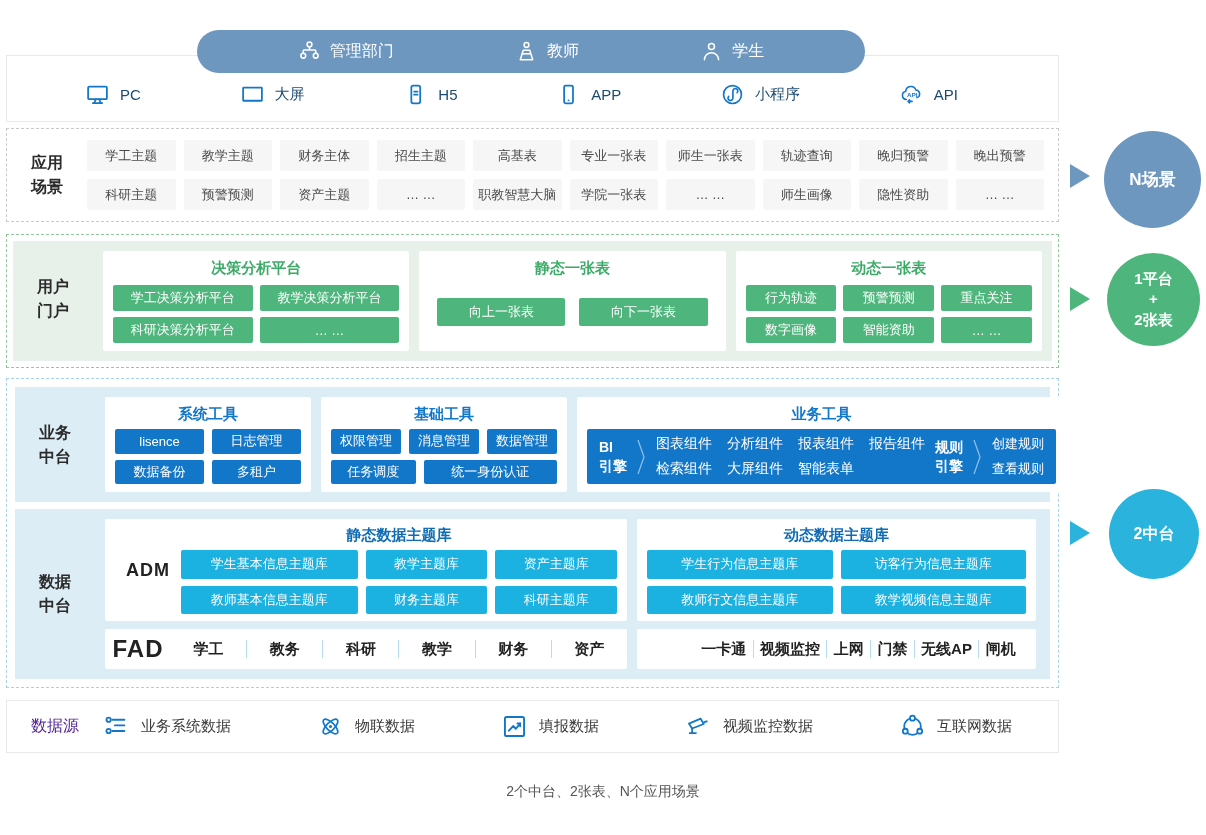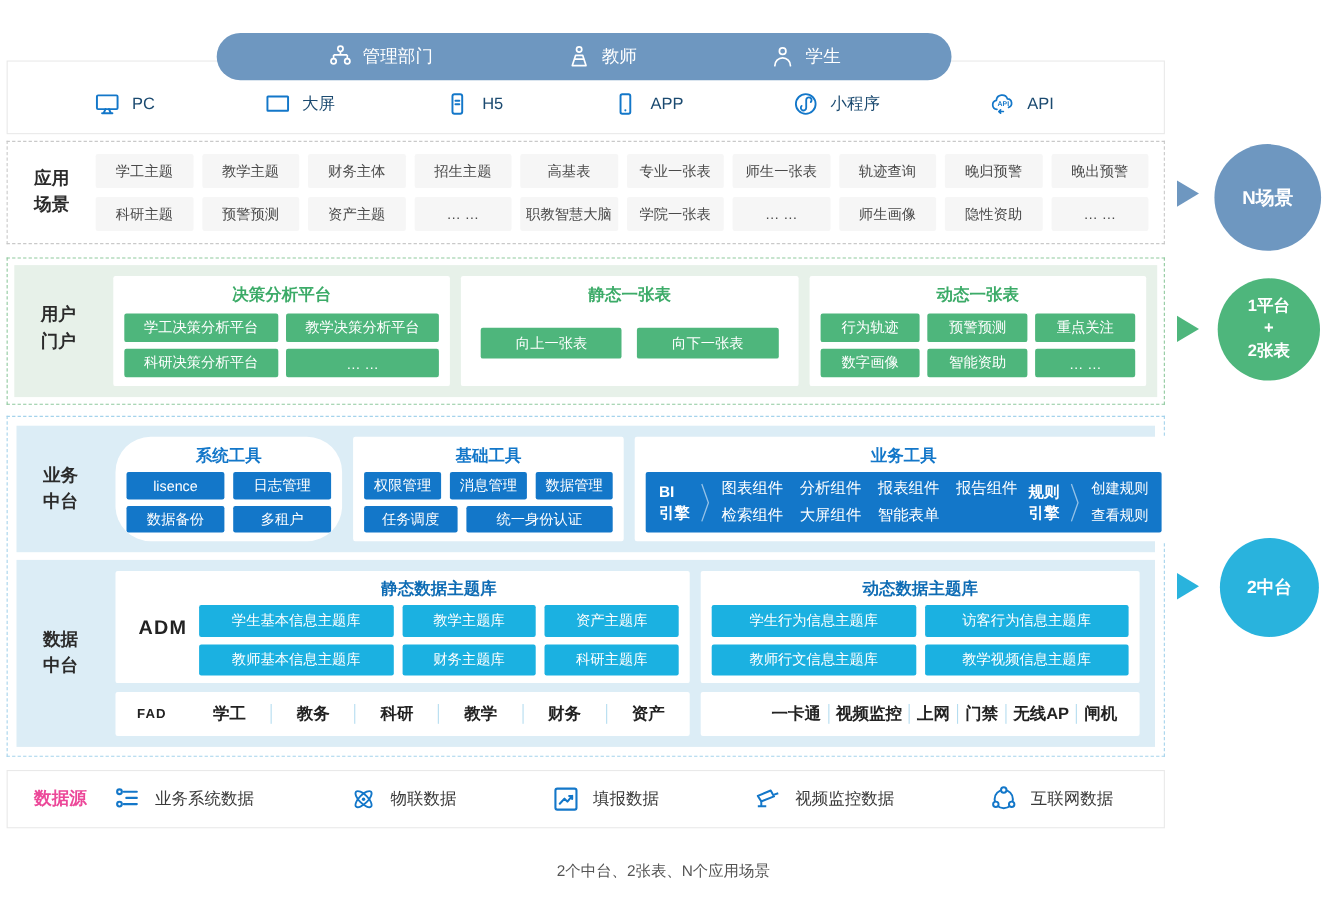--- a/index.html
+++ b/index.html
@@ -77,29 +77,29 @@
   .d-card-right { flex:1; }
   .adm-label { flex:0 0 66px; display:flex; align-items:center; justify-content:center; font-weight:bold;
                font-size:18px; color:#222; letter-spacing:1px; }
   .lib-col { flex:1; display:flex; flex-direction:column; }
   .lib-title { text-align:center; color:#0f6cb4; font-weight:bold; font-size:15px; height:22px; }
   .libgrid-s { flex:1; display:grid; grid-template-columns:1.45fr 1fr 1fr; gap:7px 8px; margin-top:2px; }
   .libgrid-d { flex:1; display:grid; grid-template-columns:1fr 1fr; gap:7px 8px; margin-top:2px; }
   .bar { background:#fff; border-radius:2px; height:40px; display:flex; align-items:center; }
   .bar-left { flex:0 0 522px; }
   .bar-right { flex:1; justify-content:center;padding-left:44px; }
-  .fad-label { flex:0 0 66px; text-align:center; font-weight:bold; font-size:12px; color:#222; letter-spacing:1px; }
+  .fad-label { flex:0 0 66px; text-align:center; font-weight:bold; font-size:24px; color:#222; letter-spacing:1px; }
   .bar-items { flex:1; display:flex; align-items:center; justify-content:space-evenly; }
   .bar-item { font-weight:bold; font-size:15px; color:#222; white-space:nowrap; }
   .v-div { width:1px; height:18px; background:#b5ddf0; }
 
   
   .sources { left:6px; top:700px; width:1053px; height:53px; background:#fff; border:1px solid #e9e9e9;
              display:flex; align-items:center; padding:0 46px 0 0; }
-  .src-label { width:96px; flex:0 0 96px; text-align:center; font-size:16px; font-weight:bold; color:#ec4899; }
+  .src-label { width:96px; flex:0 0 96px; text-align:center; font-size:16px; font-weight:normal; color:#4c1d95; }
   .src-items { flex:1; display:flex; align-items:center; justify-content:space-between; }
   .src-item { display:flex; align-items:center; gap:11px; color:#3a3a3a; font-size:15px; }
   .src-item svg { width:27px; height:27px; color:#1377c9; }
 
   
   .footer { left:0; right:0; top:783px; text-align:center; color:#555; font-size:14px; }
 
   
   .tri { width:0; height:0; border-top:12px solid transparent; border-bottom:12px solid transparent; }
   .tri-1 { left:1070px; top:164px; border-left:20px solid #6e97c0; }
@@ -253,21 +253,21 @@
     </div>
   </div>
 
   <div class="abs midwrap">
 
     <div class="panel biz-panel">
       <div class="sec-label">
         <span>业务</span>
         <span>中台</span>
       </div>
-      <div class="b-card" style="flex:0 0 206px;border-radius:32px;">
+      <div class="b-card" style="flex:0 0 206px;">
         <div class="b-title">系统工具</div>
         <div class="bgrid2">
           <div class="blue-btn">lisence</div>
           <div class="blue-btn">日志管理</div>
           <div class="blue-btn">数据备份</div>
           <div class="blue-btn">多租户</div>
         </div>
       </div>
       <div class="b-card" style="flex:0 0 246px;">
         <div class="b-title">基础工具</div>

